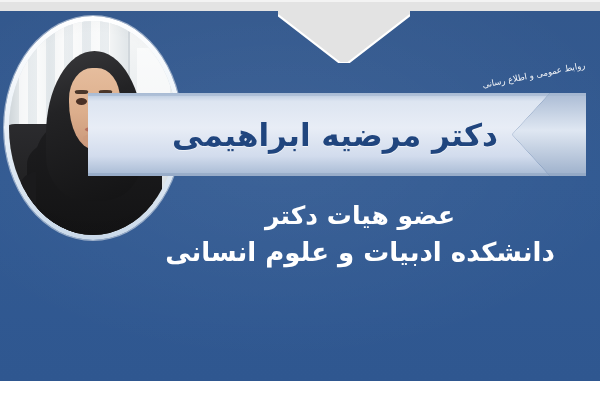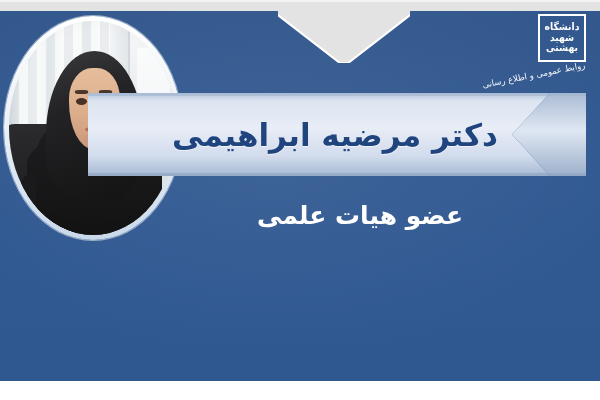--- a/index.html
+++ b/index.html
@@ -261,29 +261,23 @@
         <path d="M0,0 H462 L424,41.5 L462,83 H0 Z" fill="url(#rg)"></path>
         <path d="M462,0 H498 V83 H462 L424,41.5 Z" fill="url(#rgTail)"></path>
         <rect x="0" y="0" width="498" height="3" fill="#9fb2cd" opacity=".55"></rect>
         <rect x="0" y="80" width="498" height="3" fill="#8ea3c1" opacity=".6"></rect>
       </svg>
     </div>
     <div class="ribbon-title">دکتر مرضیه ابراهیمی</div>
   </div>
 
   <div class="subtitle">
-    <div class="subtitle-line l1">عضو هیات علمی</div>
+    <div class="subtitle-line l1">عضو هیات دکتر</div>
+    <div class="subtitle-line l2">دانشکده ادبیات و علوم انسانی</div>
   </div>
 
   <div class="logo">
-    <div class="logo-box">
-      <div class="logo-box-inner">
-        <span>دانشگاه</span>
-        <span>شهید</span>
-        <span>بهشتی</span>
-      </div>
-    </div>
     <div class="logo-pr">روابط عمومی و اطلاع رسانی</div>
   </div>
 
   <div class="bottom-white"></div>
 
 </div>
 
 </body></html>

